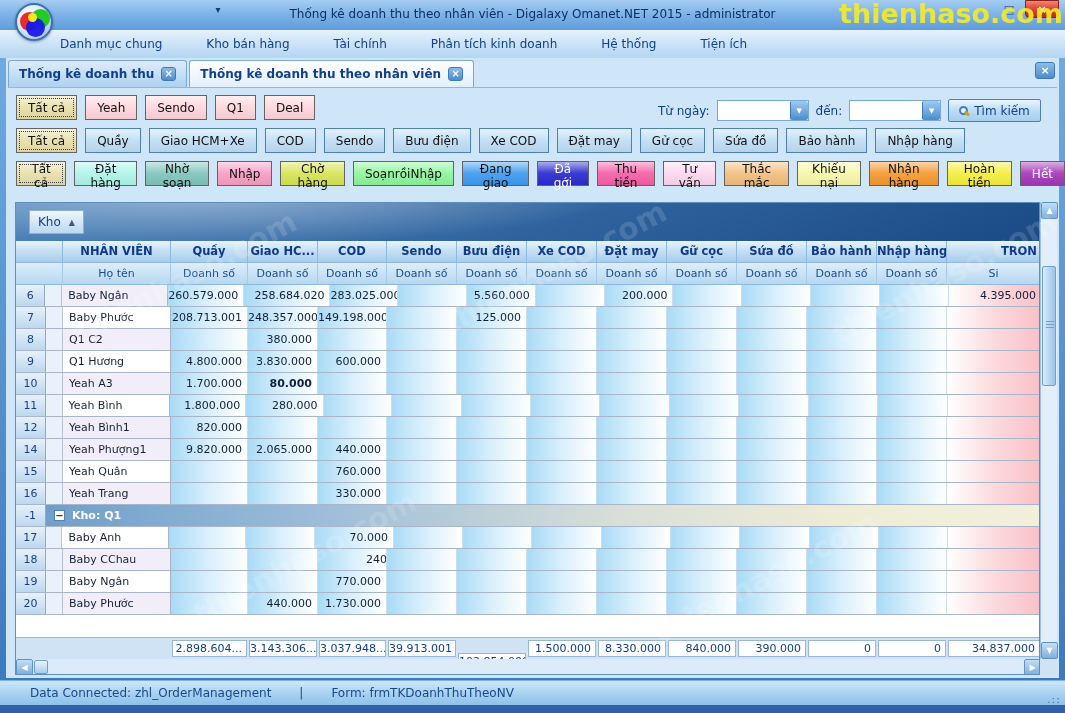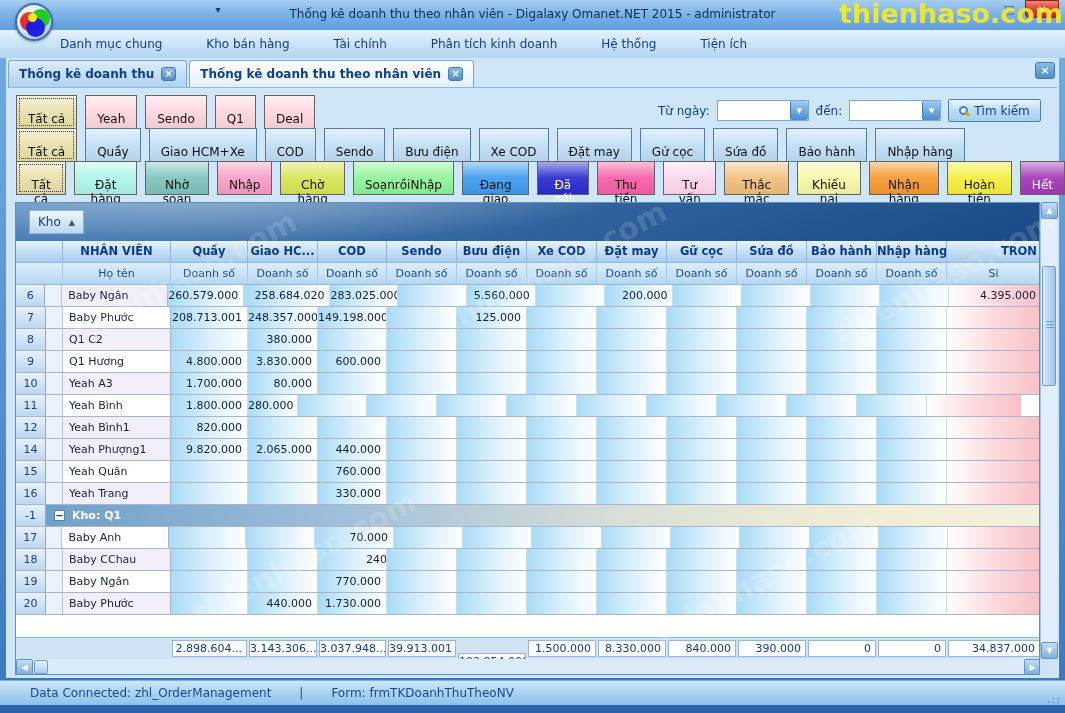--- a/index.html
+++ b/index.html
@@ -48,21 +48,21 @@
   .tab-close { width:15px; height:14px; border-radius:3px; font-size:10px; font-weight:bold; color:#fff;
     background:linear-gradient(180deg,#8cbbe8,#4f8cc9); border:1px solid #3f7ab8;
     display:flex; align-items:center; justify-content:center; line-height:1; }
   .strip-close { right:10px; top:62px; width:20px; height:17px; border-radius:3px; color:#fff; font-weight:bold;
     background:linear-gradient(180deg,#8cbbe8,#4f8cc9); border:1px solid #3f7ab8; font-size:11px;
     display:flex; align-items:center; justify-content:center; }
 
   
   .filter-line { position:absolute; left:16px; display:flex; gap:8px; }
   #frow1 { top:95px; } #frow2 { top:128px; } #frow3 { top:161px; }
-  .fbtn { height:25px; padding:16px 11px; font-size:12px; color:#111; border:1px solid #636363; cursor:pointer;
+  .fbtn { height:25px; padding:0 11px; font-size:12px; color:#111; border:1px solid #636363; cursor:pointer;
     font-family:inherit;
     background-image:linear-gradient(180deg,rgba(255,255,255,.6) 0%,rgba(255,255,255,.08) 48%,rgba(0,0,0,.05) 100%); }
   .fbtn.blue { border-color:#4e7fb4; }
   .fbtn.sel { outline:1px dotted #404040; outline-offset:-4px; }
 
   
   .search-panel { left:658px; top:99px; display:flex; align-items:center; gap:7px; z-index:5; }
   .slabel { color:#0f3f8e; }
   .combo { width:92px; height:21px; background:#fff; border:1px solid #7aa8d4; display:flex; }
   .combo-box { flex:1; }
@@ -347,38 +347,38 @@
         <div class="cnum" style="width: 70px;"></div>
         <div class="cnum" style="width: 70px;"></div>
         <div class="cnum" style="width: 70px;"></div>
         <div class="clast" style="width: 94px;"></div>
       </div>
       <div class="drow">
         <div class="rnum">10</div>
         <div class="rind"></div>
         <div class="cname alt" style="width: 108px;">Yeah A3</div>
         <div class="cnum" style="width: 77px;">1.700.000</div>
-        <div class="cnum" style="width: 70px;">80.000</div>
+        <div class="cnum" style="width: 70px; font-weight: bold;">80.000</div>
         <div class="cnum" style="width: 69px;"></div>
         <div class="cnum" style="width: 70px;"></div>
         <div class="cnum" style="width: 70px;"></div>
         <div class="cnum" style="width: 70px;"></div>
         <div class="cnum" style="width: 70px;"></div>
         <div class="cnum" style="width: 70px;"></div>
         <div class="cnum" style="width: 70px;"></div>
         <div class="cnum" style="width: 70px;"></div>
         <div class="cnum" style="width: 70px;"></div>
         <div class="clast" style="width: 94px;"></div>
       </div>
       <div class="drow">
         <div class="rnum">11</div>
         <div class="rind"></div>
         <div class="cname" style="width: 108px;">Yeah Bình</div>
         <div class="cnum" style="width: 77px;">1.800.000</div>
-        <div class="cnum" style="width: 50px;">280.000</div>
+        <div class="cnum" style="width: 78px;">280.000</div>
         <div class="cnum" style="width: 69px;"></div>
         <div class="cnum" style="width: 70px;"></div>
         <div class="cnum" style="width: 70px;"></div>
         <div class="cnum" style="width: 70px;"></div>
         <div class="cnum" style="width: 70px;"></div>
         <div class="cnum" style="width: 70px;"></div>
         <div class="cnum" style="width: 70px;"></div>
         <div class="cnum" style="width: 70px;"></div>
         <div class="cnum" style="width: 70px;"></div>
         <div class="clast" style="width: 94px;"></div>

